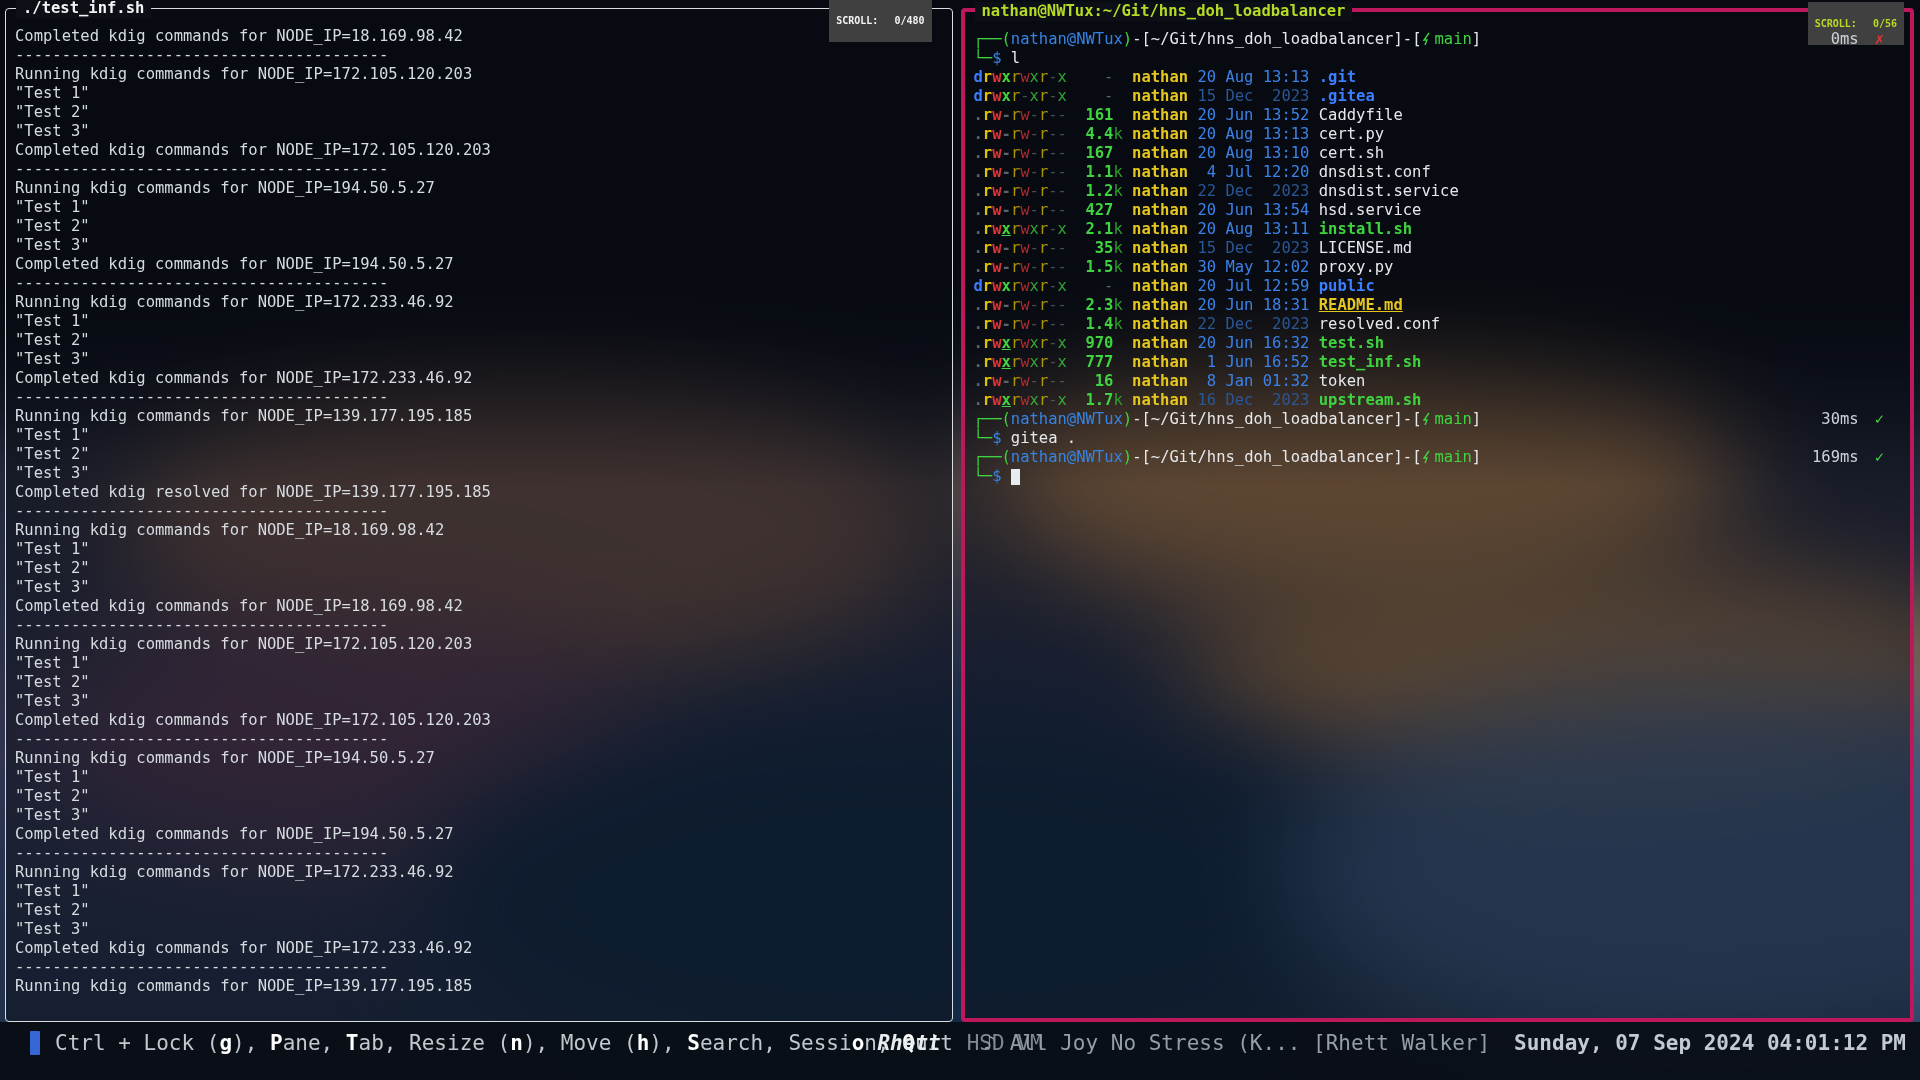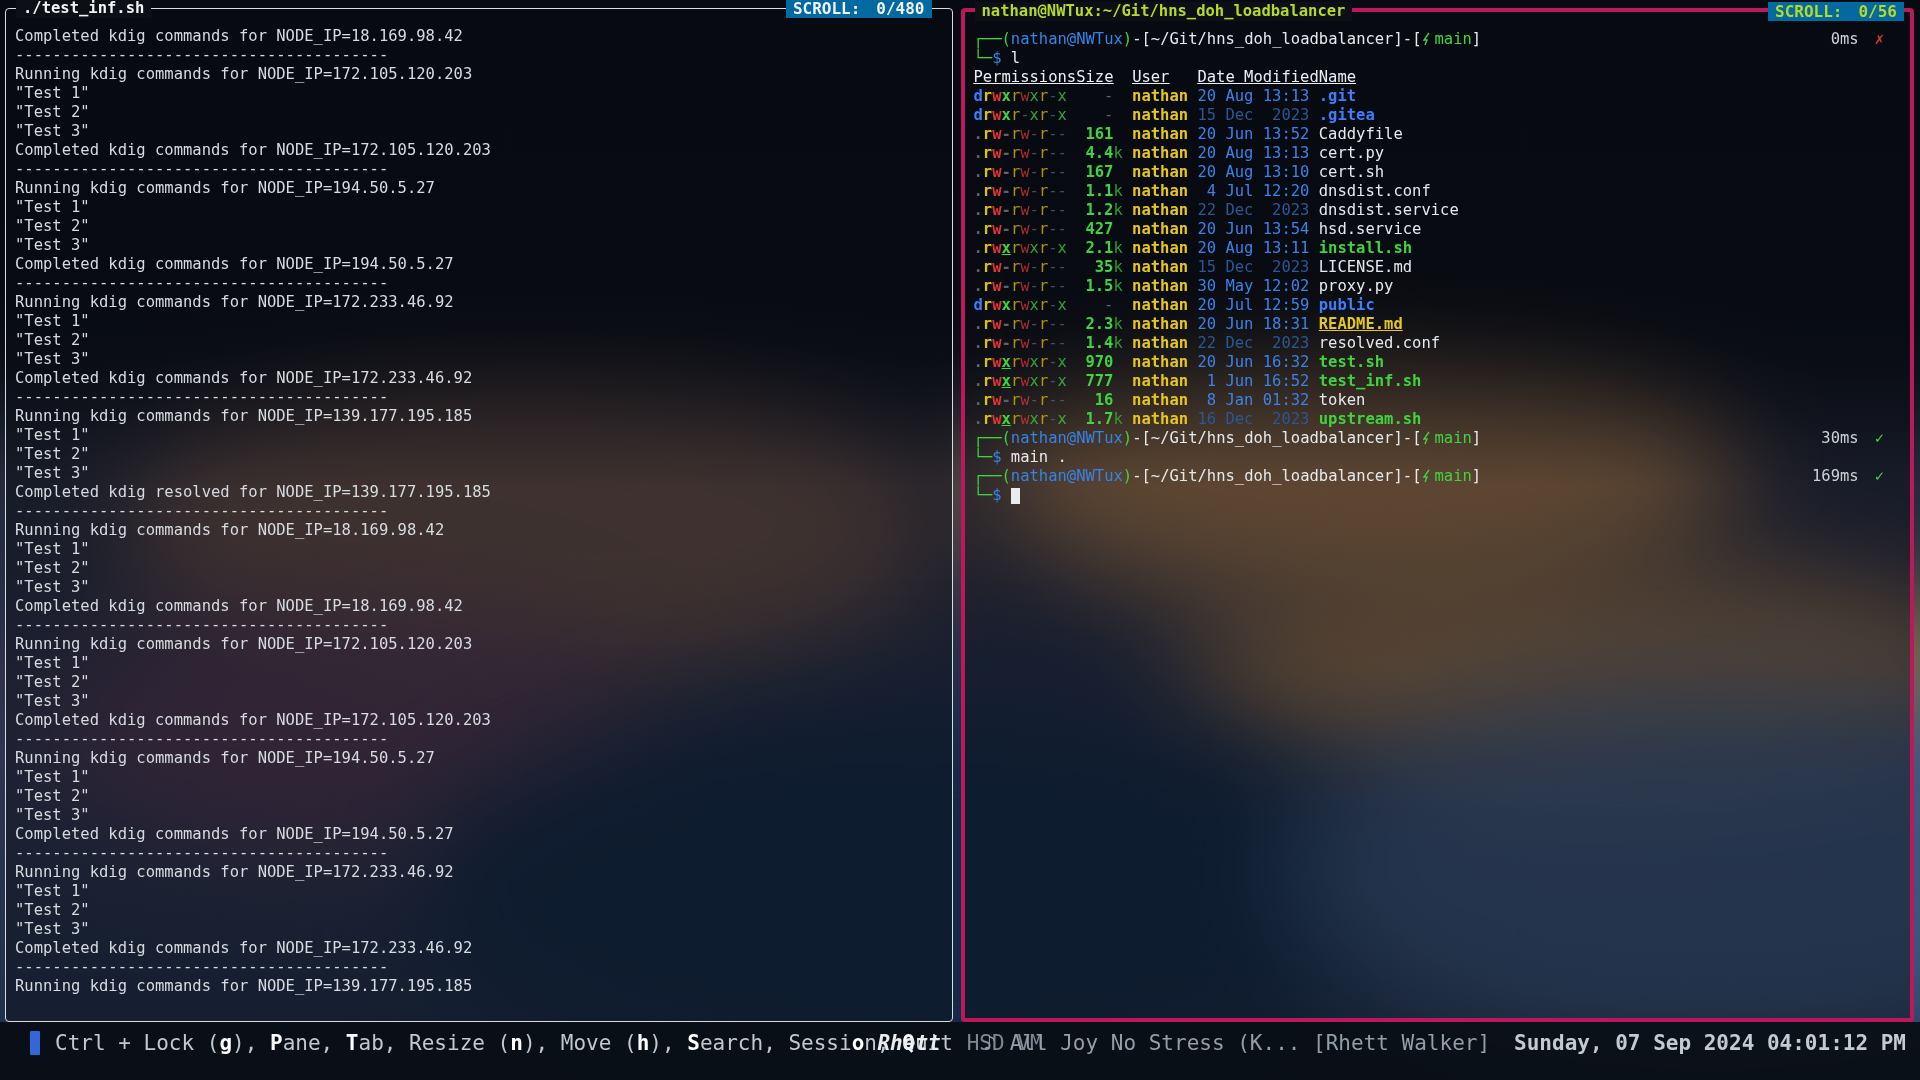--- a/index.html
+++ b/index.html
@@ -19,22 +19,22 @@
 
   
   .workspace { position:absolute; left:5px; right:6px; top:8px; bottom:58px; display:flex; gap:8px; }
   .pane { position:relative; flex:1; border-radius:4px; background:rgba(9,12,18,.45); }
   .pane-left  { border:1px solid #d9dde2; }
   .pane-right { border:4px solid #be185d; }
   .pane-title { position:absolute; top:-10px; left:10px; padding:0 7px; background:#0c1016;
                 font-weight:bold; font-size:15.5px; line-height:19px; white-space:pre; }
   .pane-left  .pane-title { color:#f2f4f6; }
   .pane-right .pane-title { color:#b6da25; }
-  .pane-scroll { position:absolute; top:-10px; padding:0 7px; background:#0369a1;
-                 font-weight:bold; font-size:16px; line-height:19px; white-space:pre; }
+  .pane-scroll { position:absolute; top:-10px; padding:12px 7px; background:#404040;
+                 font-weight:bold; font-size:10px; line-height:19px; white-space:pre; }
   .pane-left  .pane-scroll { right:20px; color:#f2f4f6; }
   .pane-right .pane-scroll { right:6px;  color:#b6da25;margin-left:16px; }
   .scroll-val { margin-left:16px; }
 
   .content { position:absolute; inset:0; padding:18px 10px 6px 9px; overflow:hidden; }
   .tline, .line { height:19px; line-height:19px; font-size:15.5px; white-space:pre; }
   .tline { color:#d6dbe0; }
   .line  { display:flex; align-items:center; color:#e6e9ec; }
   .line .grow { flex:1; }
 
@@ -169,23 +169,20 @@
               <path d="M8 1 L3 8 h3 L4 13" fill="none" stroke="#3fd43f" stroke-width="1.4"></path>
             </svg><span class="p-green">main</span><span class="p-white">]</span></span>
         <span class="grow"></span>
         <span class="dur"><span>0ms</span><span class="mark fail">✗</span></span>
       </div>
 
       <div class="line">
         <span class="p-green">└─</span><span class="p-blue">$</span><span class="p-white"> </span><span class="p-white">l</span>
       </div>
 
-      <div class="line hdr">
-        <span class="col-p"><span>Permissions</span></span><span class="col-szh"><span>Size</span></span><span class="gap1"></span><span class="col-u"><span>User</span></span><span class="gap1"></span><span class="col-d"><span>Date Modified</span></span><span>Name</span>
-      </div>
 
       <div id="listing-rows">
           <div class="line"><span class="col-p"><span class="c-d u">d</span><span class="c-r u">r</span><span class="c-w u">w</span><span class="c-x u">x</span><span class="c-r g">r</span><span class="c-w g">w</span><span class="c-x g">x</span><span class="c-r g">r</span><span class="c-dash g">-</span><span class="c-x g">x</span></span><span class="col-sz sz-none">-</span><span class="col-szu sz-unit"> </span><span class="gap1"></span><span class="col-u usr">nathan</span><span class="gap1"></span><span class="col-d date">20 Aug 13:13</span><span class="n-dir">.git</span></div>
           <div class="line"><span class="col-p"><span class="c-d u">d</span><span class="c-r u">r</span><span class="c-w u">w</span><span class="c-x u">x</span><span class="c-r g">r</span><span class="c-dash g">-</span><span class="c-x g">x</span><span class="c-r g">r</span><span class="c-dash g">-</span><span class="c-x g">x</span></span><span class="col-sz sz-none">-</span><span class="col-szu sz-unit"> </span><span class="gap1"></span><span class="col-u usr">nathan</span><span class="gap1"></span><span class="col-d date old">15 Dec  2023</span><span class="n-dir">.gitea</span></div>
           <div class="line"><span class="col-p"><span class="c-dash u">.</span><span class="c-r u">r</span><span class="c-w u">w</span><span class="c-dash u">-</span><span class="c-r g">r</span><span class="c-w g">w</span><span class="c-dash g">-</span><span class="c-r g">r</span><span class="c-dash g">-</span><span class="c-dash g">-</span></span><span class="col-sz sz-num">161</span><span class="col-szu sz-unit"> </span><span class="gap1"></span><span class="col-u usr">nathan</span><span class="gap1"></span><span class="col-d date">20 Jun 13:52</span><span class="n-file">Caddyfile</span></div>
           <div class="line"><span class="col-p"><span class="c-dash u">.</span><span class="c-r u">r</span><span class="c-w u">w</span><span class="c-dash u">-</span><span class="c-r g">r</span><span class="c-w g">w</span><span class="c-dash g">-</span><span class="c-r g">r</span><span class="c-dash g">-</span><span class="c-dash g">-</span></span><span class="col-sz sz-num">4.4</span><span class="col-szu sz-unit">k</span><span class="gap1"></span><span class="col-u usr">nathan</span><span class="gap1"></span><span class="col-d date">20 Aug 13:13</span><span class="n-file">cert.py</span></div>
           <div class="line"><span class="col-p"><span class="c-dash u">.</span><span class="c-r u">r</span><span class="c-w u">w</span><span class="c-dash u">-</span><span class="c-r g">r</span><span class="c-w g">w</span><span class="c-dash g">-</span><span class="c-r g">r</span><span class="c-dash g">-</span><span class="c-dash g">-</span></span><span class="col-sz sz-num">167</span><span class="col-szu sz-unit"> </span><span class="gap1"></span><span class="col-u usr">nathan</span><span class="gap1"></span><span class="col-d date">20 Aug 13:10</span><span class="n-file">cert.sh</span></div>
           <div class="line"><span class="col-p"><span class="c-dash u">.</span><span class="c-r u">r</span><span class="c-w u">w</span><span class="c-dash u">-</span><span class="c-r g">r</span><span class="c-w g">w</span><span class="c-dash g">-</span><span class="c-r g">r</span><span class="c-dash g">-</span><span class="c-dash g">-</span></span><span class="col-sz sz-num">1.1</span><span class="col-szu sz-unit">k</span><span class="gap1"></span><span class="col-u usr">nathan</span><span class="gap1"></span><span class="col-d date"> 4 Jul 12:20</span><span class="n-file">dnsdist.conf</span></div>
           <div class="line"><span class="col-p"><span class="c-dash u">.</span><span class="c-r u">r</span><span class="c-w u">w</span><span class="c-dash u">-</span><span class="c-r g">r</span><span class="c-w g">w</span><span class="c-dash g">-</span><span class="c-r g">r</span><span class="c-dash g">-</span><span class="c-dash g">-</span></span><span class="col-sz sz-num">1.2</span><span class="col-szu sz-unit">k</span><span class="gap1"></span><span class="col-u usr">nathan</span><span class="gap1"></span><span class="col-d date old">22 Dec  2023</span><span class="n-file">dnsdist.service</span></div>
           <div class="line"><span class="col-p"><span class="c-dash u">.</span><span class="c-r u">r</span><span class="c-w u">w</span><span class="c-dash u">-</span><span class="c-r g">r</span><span class="c-w g">w</span><span class="c-dash g">-</span><span class="c-r g">r</span><span class="c-dash g">-</span><span class="c-dash g">-</span></span><span class="col-sz sz-num">427</span><span class="col-szu sz-unit"> </span><span class="gap1"></span><span class="col-u usr">nathan</span><span class="gap1"></span><span class="col-d date">20 Jun 13:54</span><span class="n-file">hsd.service</span></div>
@@ -203,21 +200,21 @@
 
       <div class="line">
         <span class="prompt-slot"><span class="p-green">┌──(</span><span class="p-blue">nathan@NWTux</span><span class="p-green">)</span><span class="p-white">-[</span><span class="p-white">~/Git/hns_doh_loadbalancer</span><span class="p-white">]-[</span><svg class="branch-svg" viewBox="0 0 11 14">
               <path d="M8 1 L3 8 h3 L4 13" fill="none" stroke="#3fd43f" stroke-width="1.4"></path>
             </svg><span class="p-green">main</span><span class="p-white">]</span></span>
         <span class="grow"></span>
         <span class="dur"><span>30ms</span><span class="mark ok">✓</span></span>
       </div>
 
       <div class="line">
-        <span class="p-green">└─</span><span class="p-blue">$</span><span class="p-white"> </span><span class="p-white">main .</span>
+        <span class="p-green">└─</span><span class="p-blue">$</span><span class="p-white"> </span><span class="p-white">gitea .</span>
       </div>
 
       <div class="line">
         <span class="prompt-slot"><span class="p-green">┌──(</span><span class="p-blue">nathan@NWTux</span><span class="p-green">)</span><span class="p-white">-[</span><span class="p-white">~/Git/hns_doh_loadbalancer</span><span class="p-white">]-[</span><svg class="branch-svg" viewBox="0 0 11 14">
               <path d="M8 1 L3 8 h3 L4 13" fill="none" stroke="#3fd43f" stroke-width="1.4"></path>
             </svg><span class="p-green">main</span><span class="p-white">]</span></span>
         <span class="grow"></span>
         <span class="dur"><span>169ms</span><span class="mark ok">✓</span></span>
       </div>
 

